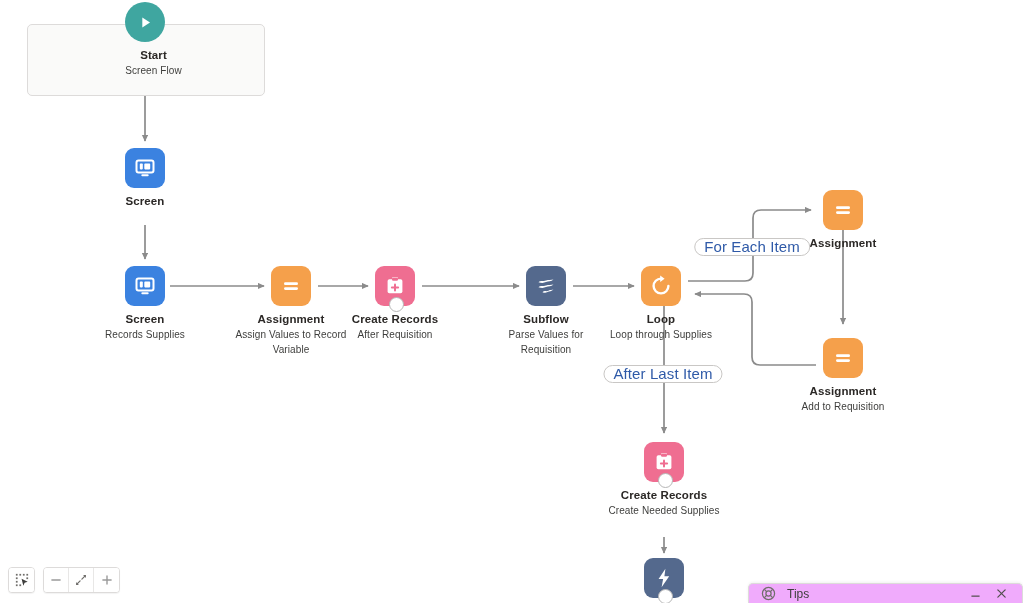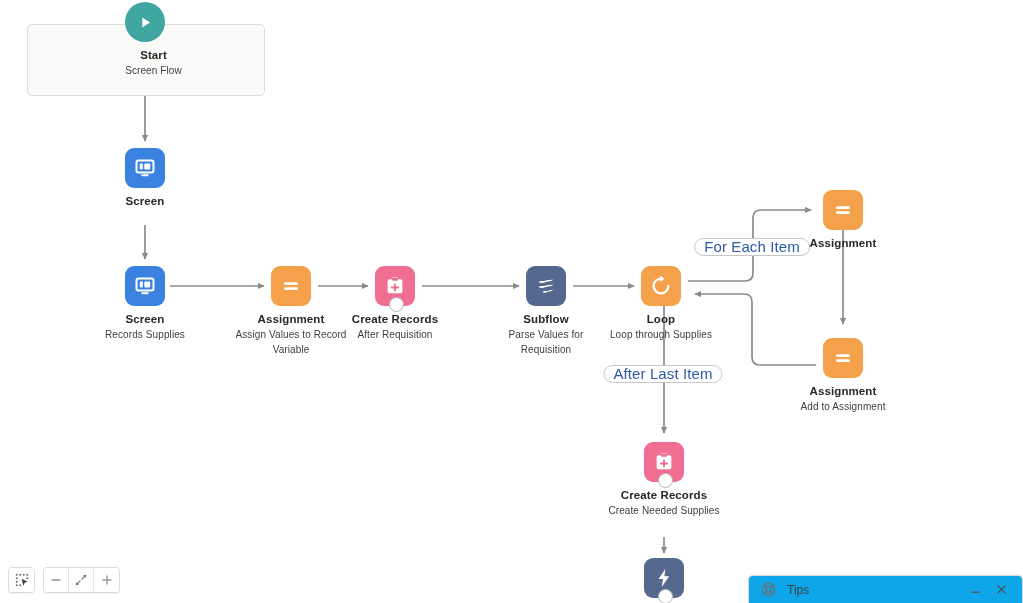--- a/index.html
+++ b/index.html
@@ -168,22 +168,22 @@
     border-radius: 4px;
     box-shadow: 0 1px 1px rgba(0,0,0,.05);
   }
 
   
   #tips-panel {
     position: absolute;
     left: 748px;
     bottom: 0;
     width: 275px;
-    height: 28px;
-    background: #0ea5e9;
+    height: 20px;
+    background: #f0abfc;
     border: 1px solid #dddbda;
     border-bottom: none;
     border-radius: 5px 5px 0 0;
     box-shadow: 0 -1px 3px rgba(0,0,0,.06);
     display: flex;
     align-items: center;
     z-index: 7;
     box-sizing: border-box;
   }
   #tips-icon { margin-left: 12px; display: flex; align-items: center; }
@@ -353,21 +353,21 @@
   <div class="node" style="left:843px; top:338px; width:150px; margin-left:-75px;">
     <div class="icon-wrap">
       <div class="nicon" style="background:#f5a04b;">
         <svg width="24" height="24" viewBox="0 0 24 24">
           <rect x="5" y="8.3" width="14" height="2.7" rx="1.35" fill="#fff"></rect>
           <rect x="5" y="13.2" width="14" height="2.7" rx="1.35" fill="#fff"></rect>
         </svg>
       </div>
     </div>
     <div class="node-title">Assignment</div>
-    <div class="node-sub">Add to Assignment</div>
+    <div class="node-sub">Add to Requisition</div>
   </div>
 
   <div class="node" style="left:664px; top:442px; width:120px; margin-left:-60px;">
     <div class="icon-wrap">
       <div class="nicon" style="background:#ef6e91;">
         <svg width="24" height="24" viewBox="0 0 24 24">
           <rect x="4.6" y="5.2" width="14.8" height="14" rx="1.8" fill="#fff"></rect>
           <rect x="9" y="3" width="6" height="4" rx="1.4" fill="#fff"></rect>
           <rect x="9" y="3.6" width="6" height="3.2" rx="1.2" fill="#ef6e91"></rect>
           <rect x="11" y="9.4" width="2" height="8.2" rx="1" fill="#ef6e91"></rect>

